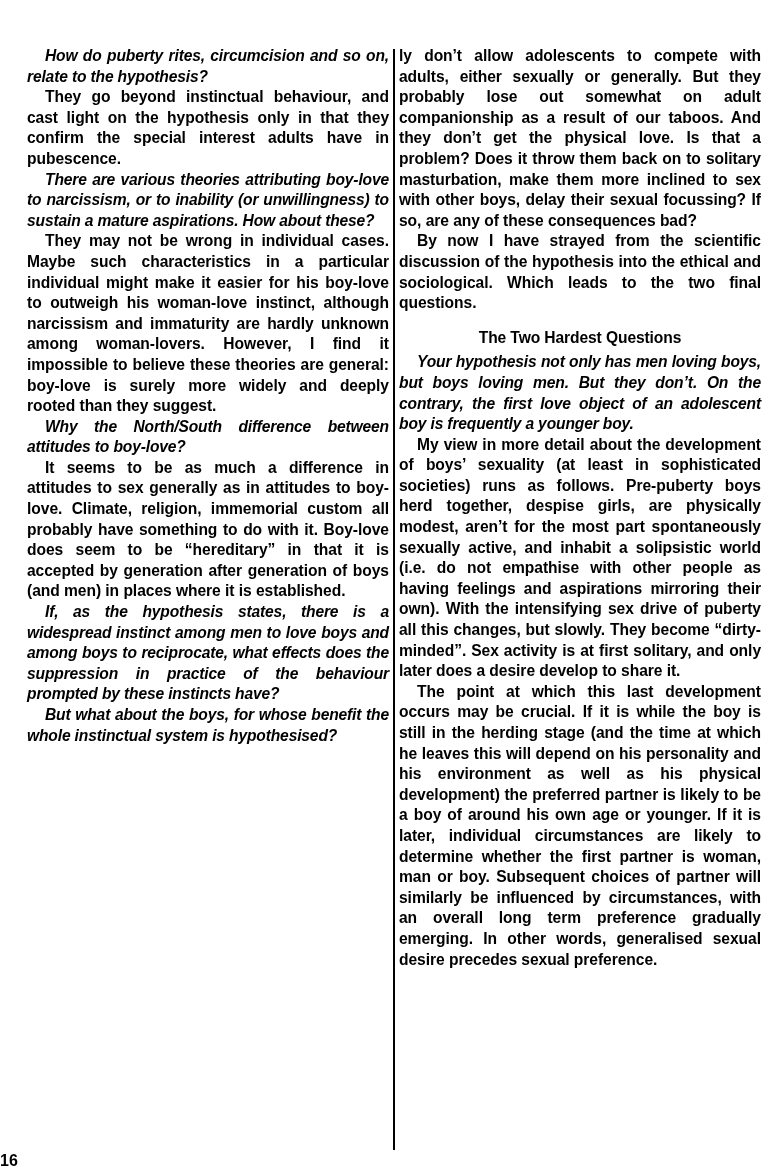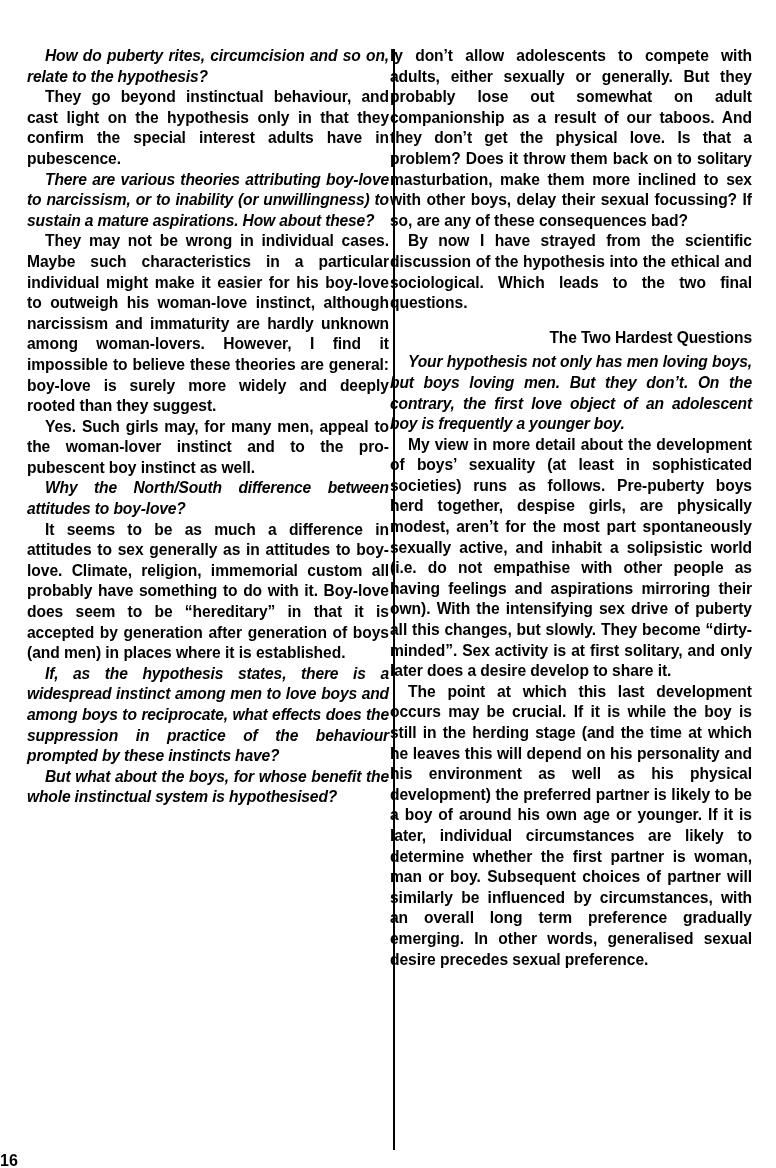--- a/index.html
+++ b/index.html
@@ -35,21 +35,21 @@
     width: 776px;
     height: 1090px;
   }
 
   .column {
     position: absolute;
     top: 0;
     width: 362px;
   }
   .column-left  { left: 27px; }
-  .column-right { left: 390px; }
+  .column-right { left: 399px; }
 
   .divider {
     position: absolute;
     left: 393px;
     top: 25px;
     width: 2px;
     height: 1101px;
     background: #000000;
   }
 
@@ -81,21 +81,21 @@
     font-weight: bold;
   }
 
   h2.section-heading {
     margin: 0;
     padding: 14px 0 4px 0;
     font-size: 15.6px;
     line-height: 20.6px;
     font-weight: bold;
     font-style: normal;
-    text-align: right;
+    text-align: center;
     text-indent: 0;
     letter-spacing: -0.1px;
   }
 
   .page-number {
     position: absolute;
     left: 0;
     top: 1128px;
     width: 776px;
     text-align: left;
@@ -112,21 +112,20 @@
 
   <div class="divider"></div>
 
   <div class="columns">
 
     <div class="column column-left">
       <p class="para question">How do puberty rites, circumcision and so on, relate to the hypothesis?</p>
       <p class="para answer">They go beyond instinctual behaviour, and cast light on the hypothesis only in that they confirm the special interest adults have in pubescence.</p>
       <p class="para question">There are various theories attributing boy-love to narcissism, or to inability (or unwillingness) to sustain a mature aspirations. How about these?</p>
       <p class="para answer">They may not be wrong in individual cases. Maybe such characteristics in a particular individual might make it easier for his boy-love to outweigh his woman-love instinct, although narcissism and immaturity are hardly unknown among woman-lovers. However, I find it impossible to believe these theories are general: boy-love is surely more widely and deeply rooted than they suggest.</p>
-      <p class="para answer">Yes. Such girls may, for many men, appeal to the woman-lover instinct and to the pro-pubescent boy instinct as well.</p>
       <p class="para question">Why the North/South difference between attitudes to boy-love?</p>
       <p class="para answer">It seems to be as much a difference in attitudes to sex generally as in attitudes to boy-love. Climate, religion, immemorial custom all probably have something to do with it. Boy-love does seem to be “hereditary” in that it is accepted by generation after generation of boys (and men) in places where it is established.</p>
       <p class="para question">If, as the hypothesis states, there is a widespread instinct among men to love boys and among boys to reciprocate, what effects does the suppression in practice of the behaviour prompted by these instincts have?</p>
       <p class="para question">But what about the boys, for whose benefit the whole instinctual system is hypothesised?</p>
     </div>
 
     <div class="column column-right">
       <p class="para answer" style="text-indent:0;">ly don’t allow adolescents to compete with adults, either sexually or generally. But they probably lose out somewhat on adult companionship as a result of our taboos. And they don’t get the physical love. Is that a problem? Does it throw them back on to solitary masturbation, make them more inclined to sex with other boys, delay their sexual focussing? If so, are any of these consequences bad?</p>
       <p class="para answer">By now I have strayed from the scientific discussion of the hypothesis into the ethical and sociological. Which leads to the two final questions.</p>
       <h2 class="section-heading">The Two Hardest Questions</h2>

